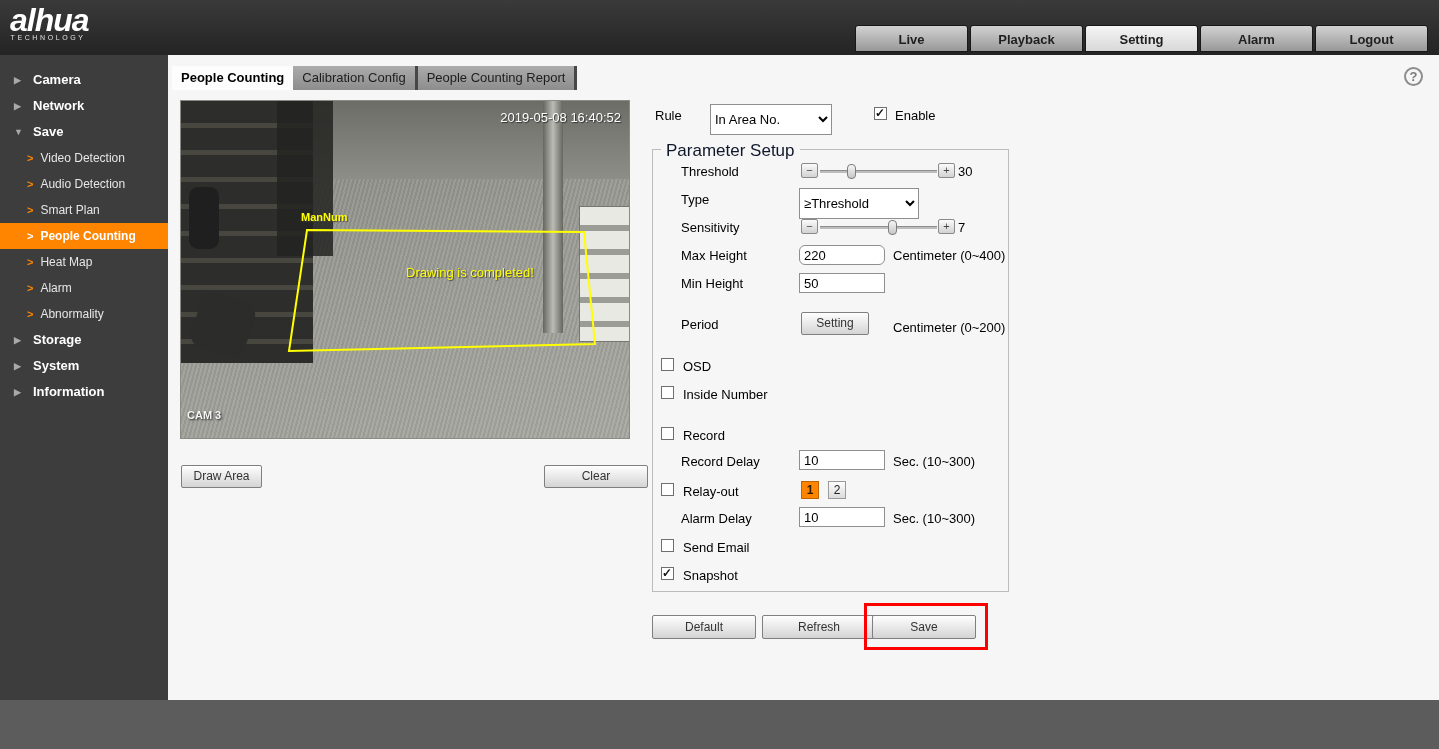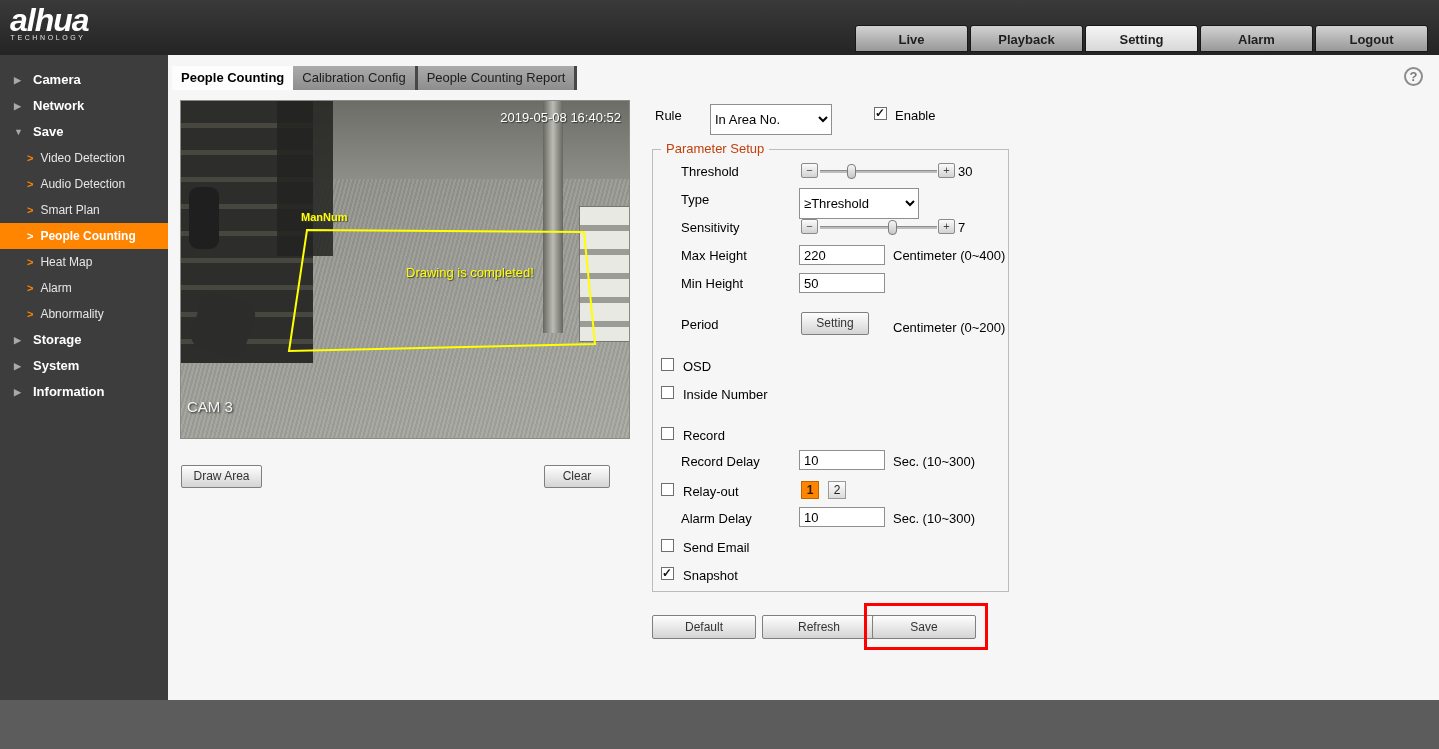--- a/index.html
+++ b/index.html
@@ -51,33 +51,33 @@
   .ph-person { left:8px; top:86px; width:30px; height:62px; background:#1f1f1f; border-radius:9px; }
   .ph-person2 { left:14px; top:196px; width:56px; height:56px; background:#2c2c2a; border-radius:12px; transform:rotate(18deg); }
   .ph-pillar { left:362px; top:0; width:20px; height:232px;
                background:linear-gradient(90deg,#66665f,#bcbcb6 50%,#66665f); }
   .ph-shelf { left:398px; top:105px; width:52px; height:136px;
               background:repeating-linear-gradient(180deg,#e9e9e3 0 18px,#9c9c96 18px 24px); border:1px solid #77776f; }
   .v-poly { position:absolute; left:0; top:0; }
   .v-ts { position:absolute; right:8px; top:9px; color:#fff; font-size:13px; text-shadow:1px 1px 1px #333; }
   .v-area-label { position:absolute; left:120px; top:110px; color:#ffff00; font-size:11px; font-weight:bold; text-shadow:1px 1px 1px #444; }
   .v-status { position:absolute; left:225px; top:164px; color:#ffff00; font-size:13px; text-shadow:1px 1px 1px #444; }
-  .v-cam { position:absolute; left:6px; bottom:23px; color:#f4f4f4; font-size:15px; text-shadow:1px 1px 2px #222; }
+  .v-cam { position:absolute; left:6px; bottom:17px; color:#f4f4f4; font-size:11px; text-shadow:1px 1px 2px #222;font-weight:bold; }
 
   
   .btn { position:absolute; background:linear-gradient(#fefefe,#d4d4d4); border:1px solid #7f7f7f; border-radius:2px;
          font-size:12px; color:#333; text-align:center; cursor:pointer; }
   .lbl { position:absolute; font-size:13px; color:#000; white-space:nowrap; }
   .ti  { position:absolute; width:86px; height:20px; border:1px solid #8f8f8f; background:#fff; font-size:13px;
          padding:0 4px; font-family:inherit; }
   .sel { position:absolute; height:31px; border:1px solid #8f8f8f; background:#fff; font-size:13px; font-family:inherit; }
   .cb  { position:absolute; width:13px; height:13px; background:#fff; border:1px solid #6f6f6f; cursor:pointer; }
   .cb.checked::after { content:"✓"; position:absolute; left:0px; top:-2px; font-size:12px; color:#111; font-weight:bold; }
   .fs  { position:absolute; border:1px solid #bcbcbc; }
-  .fs-legend { position:absolute; top:-9px; left:8px; background:#f6f6f6; padding:0 5px; font-size:13px; color:#c2410c;text-align:center; }
+  .fs-legend { position:absolute; top:-9px; left:8px; background:#f6f6f6; padding:0 5px; font-size:17px; color:#0f172a;text-align:center; }
   .sl-btn { position:absolute; width:17px; height:15px; background:linear-gradient(#fbfbfb,#d2d2d2); border:1px solid #8a8a8a;
             border-radius:2px; font-size:11px; line-height:12px; text-align:center; color:#444; cursor:pointer; }
   .sl-track { position:absolute; height:3px; background:#bdbdbd; border-top:1px solid #8d8d8d; cursor:pointer; }
   .sl-handle { position:absolute; width:9px; height:15px; top:-7px; background:linear-gradient(#f6f6f6,#c6c6c6);
                border:1px solid #7d7d7d; border-radius:4px; cursor:pointer; }
   .relay { position:absolute; width:18px; height:18px; border:1px solid #9a9a9a; background:linear-gradient(#fdfdfd,#dbdbdb);
            font-size:12px; text-align:center; line-height:16px; color:#222; cursor:pointer; }
   .relay.on { background:#ff8400; border-color:#c06400; color:#2e1a00; font-weight:bold; }
   .annotation { position:absolute; border:3px solid #ff0000; pointer-events:none; z-index:20; }
 </style>
@@ -177,21 +177,21 @@
       <svg class="v-poly" width="450" height="339" viewBox="0 0 450 339">
         <polygon points="126,129 403,131 414,243 108,250" fill="none" stroke="#ffff00" stroke-width="2"></polygon>
       </svg>
       <div class="v-ts">2019-05-08 16:40:52</div>
       <div class="v-area-label">ManNum</div>
       <div class="v-status">Drawing is completed!</div>
       <div class="v-cam">CAM 3</div>
     </div>
 
     <div class="btn" style="left:13px; top:410px; width:81px; height:23px; line-height:21px;">Draw Area</div>
-    <div class="btn" style="left:376px; top:410px; width:66px; height:23px; line-height:21px;">Clear</div>
+    <div class="btn" style="left:376px; top:410px; width:104px; height:23px; line-height:21px;">Clear</div>
 
     <div class="lbl" style="left:487px; top:53px;">Rule</div>
     <select class="sel" style="left:542px; top:49px; width:122px;">
       <option>In Area No.</option>
     </select>
     <span class="cb checked" style="left:706px; top:52px;"></span>
     <div class="lbl" style="left:727px; top:53px;text-align:right;">Enable</div>
 
     <div class="fs" style="left:484px; top:94px; width:357px; height:443px;">
       <div class="fs-legend">Parameter Setup</div>
@@ -211,21 +211,21 @@
 
       <div class="lbl" style="left:28px; top:70px;">Sensitivity</div>
       <div class="sl-btn" style="left:148px; top:69px;">−</div>
       <div class="sl-track" style="left:167px; top:76px; width:117px;">
         <div class="sl-handle" style="left:68px;"></div>
       </div>
       <div class="sl-btn" style="left:285px; top:69px;">+</div>
       <div class="lbl" style="left:305px; top:70px;">7</div>
 
       <div class="lbl" style="left:28px; top:98px;">Max Height</div>
-      <input class="ti" style="left: 146px; top: 95px;" value="220">
+      <input class="ti" style="left: 146px; top: 95px; border-radius: 6px;" value="220">
       <div class="lbl" style="left:240px; top:98px;">Centimeter (0~400)</div>
 
       <div class="lbl" style="left:28px; top:126px;">Min Height</div>
       <input class="ti" style="left: 146px; top: 123px;" value="50">
       <div class="lbl" style="left:240px; top:126px;margin-top:44px;">Centimeter (0~200)</div>
 
       <div class="lbl" style="left:28px; top:167px;">Period</div>
       <div class="btn" style="left:148px; top:162px; width:68px; height:23px; line-height:21px;">Setting</div>
 
       <span class="cb" style="left:8px; top:208px;"></span>

